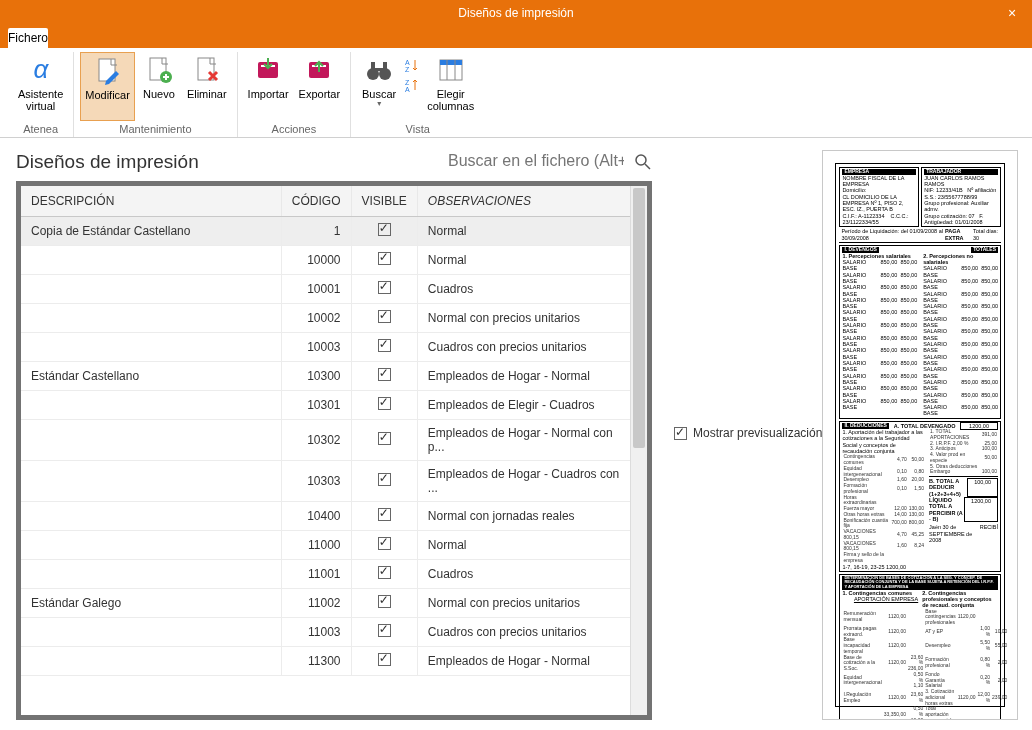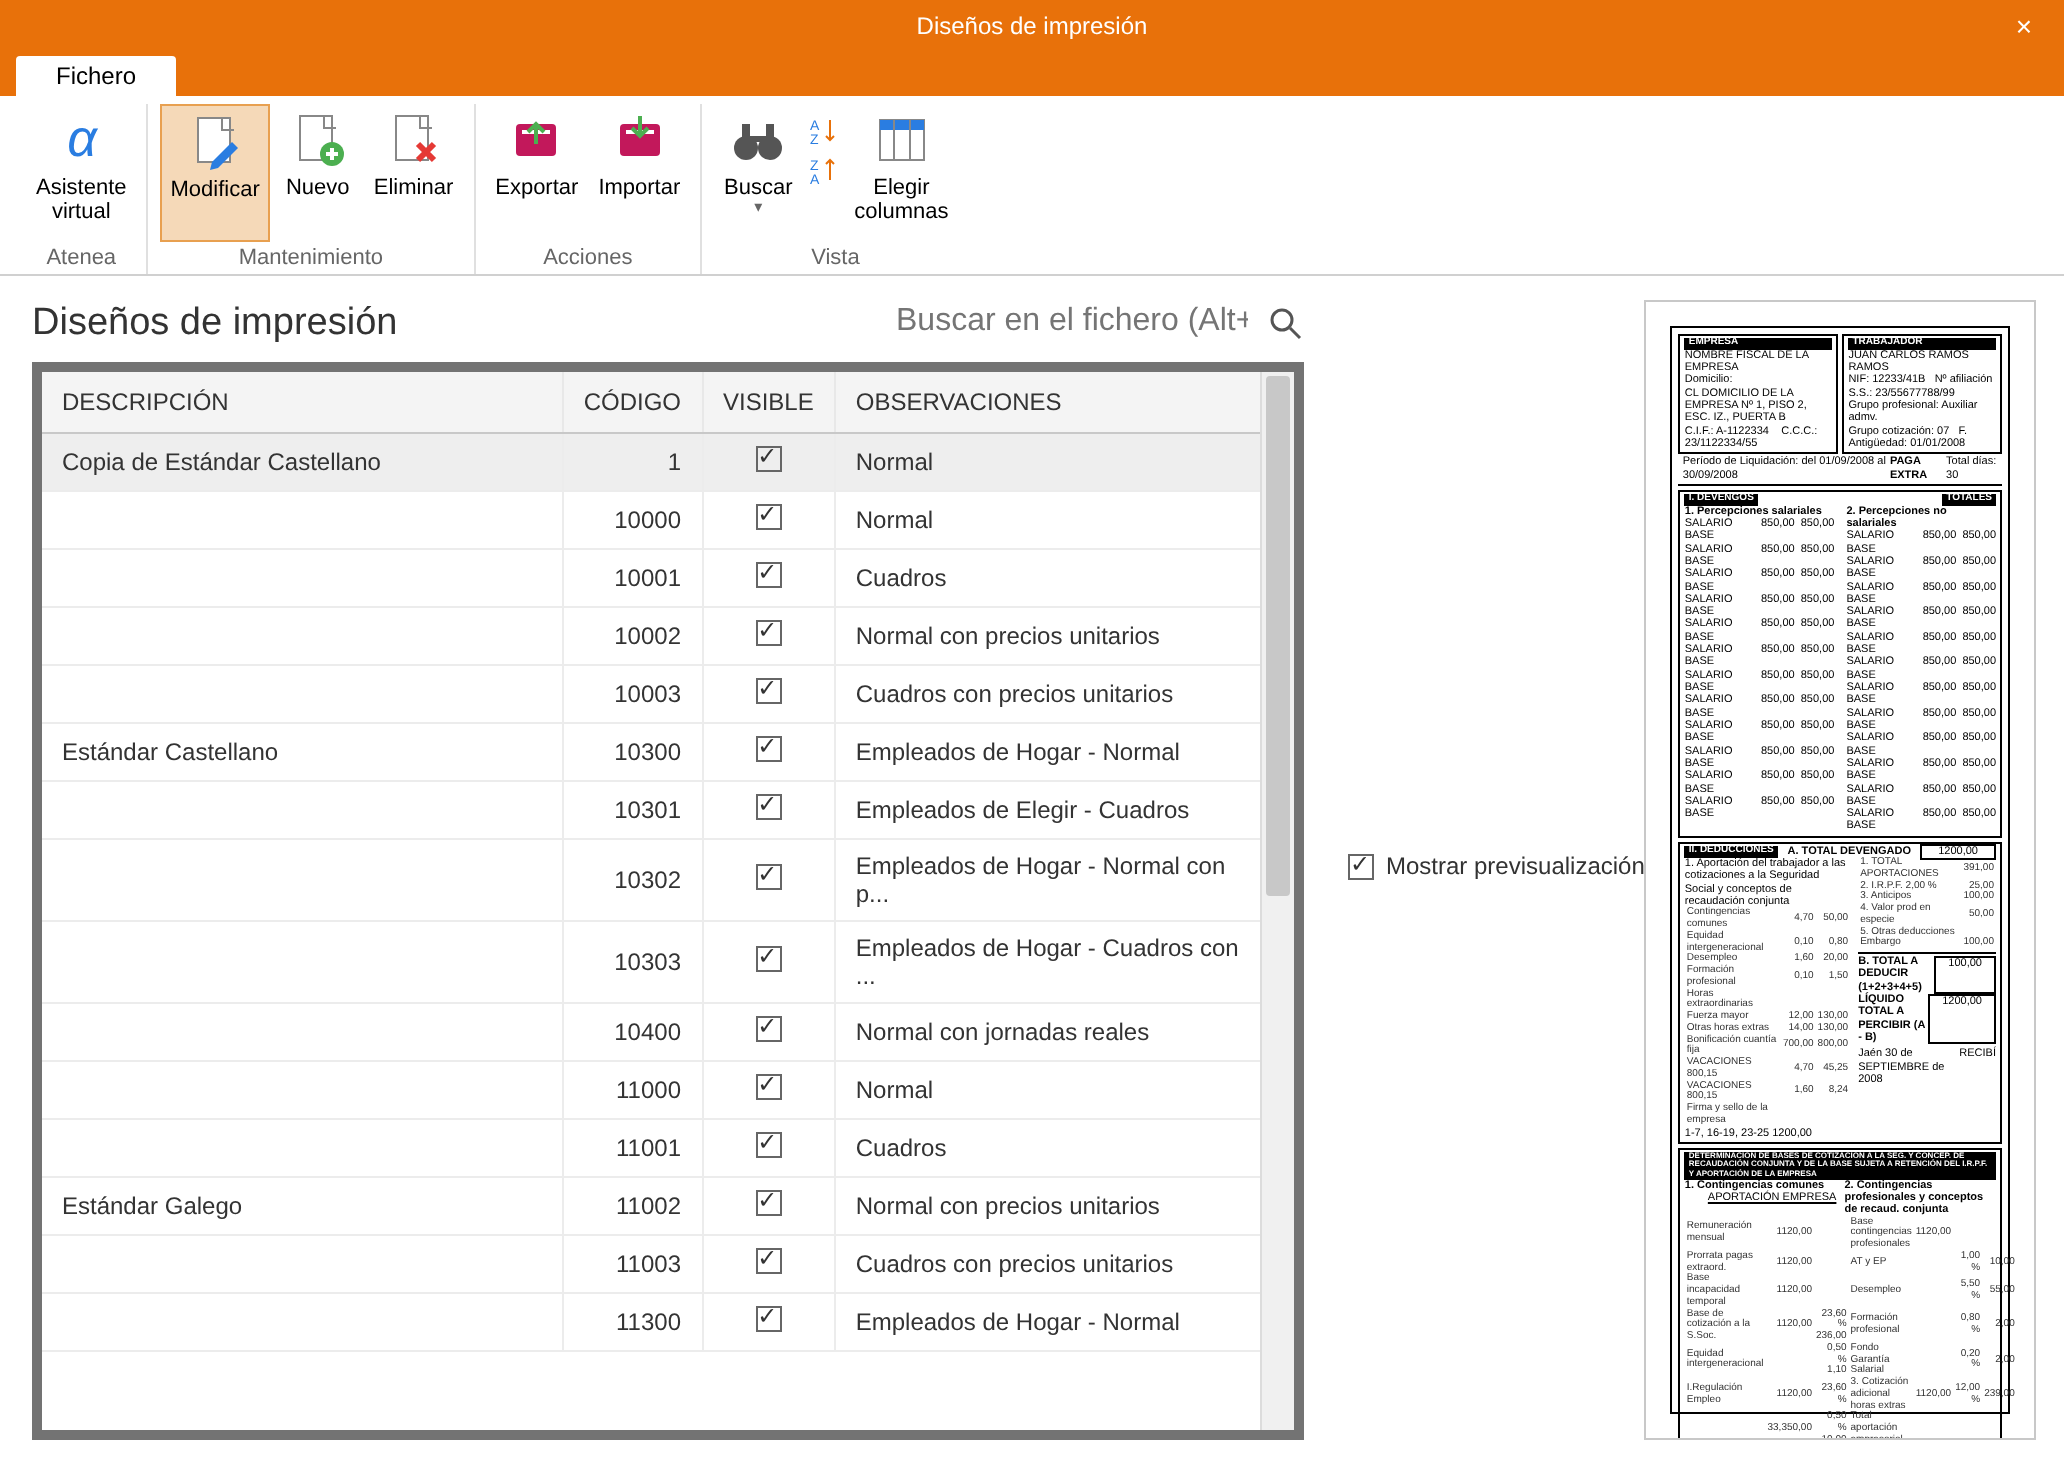--- a/index.html
+++ b/index.html
@@ -3,21 +3,21 @@
 <meta charset="utf-8">
 <style>
 * { box-sizing: border-box; margin: 0; padding: 0; font-family: "Segoe UI", Tahoma, sans-serif; }
 body { background: #fff; width: 1032px; height: 730px; overflow: hidden; position: relative; }
 
 .titlebar { background: #e8710a; height: 26px; display: flex; align-items: center; justify-content: center; position: relative; }
 .titlebar-title { color: #fff; font-size: 12px; }
 .close-btn { position: absolute; right: 0; top: 0; width: 40px; height: 26px; display: flex; align-items: center; justify-content: center; color: #fff; font-size: 14px; cursor: pointer; }
 
 .tab-strip { background: #e8710a; height: 22px; display: flex; align-items: flex-end; padding-left: 8px; }
-.tab { background: #fff; padding: 3px 20px; font-size: 12px; border-top-left-radius: 2px; border-top-right-radius: 2px; cursor: pointer; }
+.tab { background: #fff; padding: 3px 0; font-size: 12px; border-top-left-radius: 2px; border-top-right-radius: 2px; cursor: pointer; }
 
 .ribbon { background: #fff; border-bottom: 1px solid #d0d0d0; height: 90px; display: flex; padding: 4px 8px 0 8px; }
 .ribbon-group { display: flex; flex-direction: column; align-items: center; border-right: 1px solid #e0e0e0; padding: 0 6px; }
 .ribbon-group:last-child { border-right: none; }
 .ribbon-buttons { display: flex; gap: 2px; flex: 1; }
 .ribbon-btn { display: flex; flex-direction: column; align-items: center; justify-content: flex-start; padding: 2px 4px; min-width: 44px; cursor: pointer; font-size: 11px; text-align: center; line-height: 1.1; }
 .ribbon-btn.selected { background: #f5d9b8; border: 1px solid #e8a050; }
 .ribbon-icon { width: 32px; height: 32px; margin-bottom: 2px; display: flex; align-items: center; justify-content: center; }
 .ribbon-group-label { font-size: 11px; color: #666; padding: 2px 0; }
 .ribbon-small-icons { display: flex; flex-direction: column; gap: 2px; padding-top: 4px; }
@@ -31,21 +31,21 @@
 .search-input { border: none; border-bottom: 1px solid transparent; font-size: 16px; color: #888; width: 180px; padding: 2px; outline: none; }
 .search-icon { width: 18px; height: 18px; }
 
 .table-wrap { border: 5px solid #737373; flex: 1; overflow: hidden; display: flex; }
 .table-scroll { flex: 1; overflow-y: auto; }
 .vscroll-gutter { width: 17px; background: #f0f0f0; border-left: 1px solid #dcdcdc; position: relative; }
 .vscroll-thumb { position: absolute; left: 2px; right: 2px; top: 2px; height: 260px; background: #c8c8c8; border-radius: 2px; }
 
 table { width: 100%; border-collapse: collapse; font-size: 12px; }
 thead th { background: #f4f4f4; text-align: left; padding: 8px 10px; border-bottom: 1px solid #c8c8c8; border-right: 1px solid #e8e8e8; font-weight: 400; color: #333; position: sticky; top: 0; }
-thead th:last-child { border-right: none; }
+thead th:last-child { border-right: none; font-style: italic; }
 tbody td { padding: 6px 10px; border-bottom: 1px solid #ececec; color: #333; vertical-align: middle; }
 tbody tr.selected td { background: #eeeeee; }
 .col-desc { width: 260px; }
 .col-code { width: 70px; text-align: right; }
 .col-visible { width: 60px; text-align: center; }
 .col-obs { }
 td.col-desc { border-right: 1px solid #ececec; }
 td.col-code { border-right: 1px solid #ececec; text-align: right; }
 td.col-visible { border-right: 1px solid #ececec; text-align: center; }
 td.group-start { border-top: 1px solid #c8c8c8; }
@@ -136,34 +136,34 @@
     <div class="ribbon-group-label">Mantenimiento</div>
   </div>
 
   <div class="ribbon-group">
     <div class="ribbon-buttons">
       <div class="ribbon-btn">
         <span class="ribbon-icon">
           <svg width="32" height="32" viewBox="0 0 32 32">
               <rect x="6" y="8" width="20" height="16" rx="2" fill="#c2185b"></rect>
               <rect x="9" y="11" width="14" height="2" fill="#fff"></rect>
-              <path d="M16 18V8m-4 4l4-4 4 4" stroke="#4caf50" stroke-width="2" fill="none"></path>
-            </svg>
-        </span>
-        <span>Exportar</span>
+              <path d="M16 4v10m-4-4l4 4 4-4" stroke="#4caf50" stroke-width="2" fill="none"></path>
+            </svg>
+        </span>
+        <span>Importar</span>
       </div>
       <div class="ribbon-btn">
         <span class="ribbon-icon">
           <svg width="32" height="32" viewBox="0 0 32 32">
               <rect x="6" y="8" width="20" height="16" rx="2" fill="#c2185b"></rect>
               <rect x="9" y="11" width="14" height="2" fill="#fff"></rect>
-              <path d="M16 4v10m-4-4l4 4 4-4" stroke="#4caf50" stroke-width="2" fill="none"></path>
-            </svg>
-        </span>
-        <span>Importar</span>
+              <path d="M16 18V8m-4 4l4-4 4 4" stroke="#4caf50" stroke-width="2" fill="none"></path>
+            </svg>
+        </span>
+        <span>Exportar</span>
       </div>
     </div>
     <div class="ribbon-group-label">Acciones</div>
   </div>
 
   <div class="ribbon-group">
     <div class="ribbon-buttons">
       <div class="ribbon-btn">
         <span class="ribbon-icon">
           <svg width="32" height="32" viewBox="0 0 32 32">

